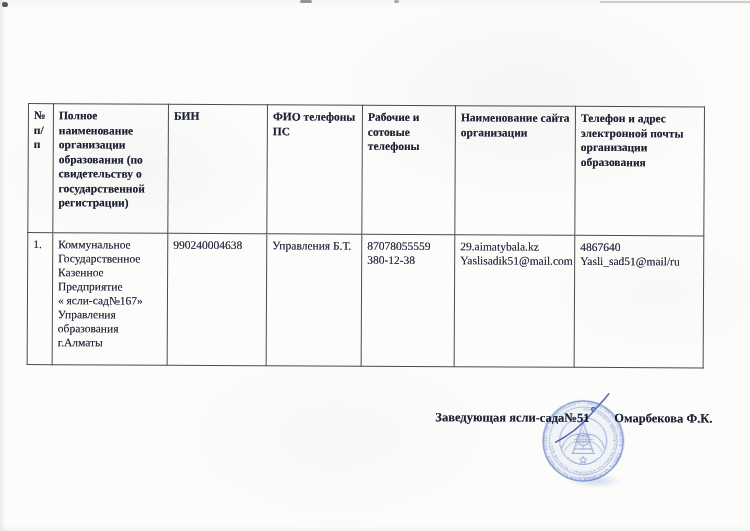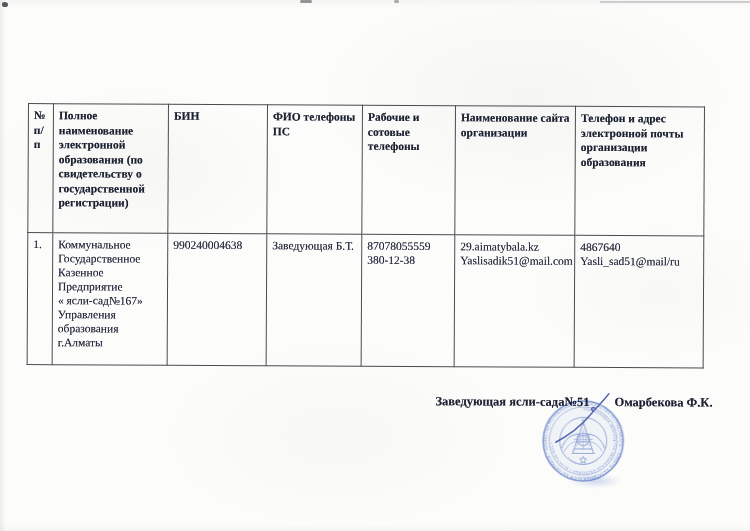--- a/index.html
+++ b/index.html
@@ -61,21 +61,21 @@
   }
   table.doc th{
     font-size:11.5px;line-height:14.5px;font-weight:bold;color:#1c2130;
   }
   table.doc td{
     font-size:11.5px;line-height:14px;
   }
   tr.hdr{height:129px;}
   tr.row{height:132px;}
   .sig-title,.sig-name{
-    position:absolute;top:392px;
+    position:absolute;top:408px;
     font-weight:bold;font-size:12.5px;color:#1d2233;
     text-shadow:0 0 .35px rgba(25,30,60,.55);
     white-space:nowrap;
   }
   .sig-title{left:437px;}
   .sig-name{left:616px;text-align:center;}
   .stamp{
     position:absolute;left:537px;top:390px;width:96px;height:96px;
     mix-blend-mode:multiply;opacity:.92;
   }
@@ -114,39 +114,39 @@
           <col style="width:99px">
         <col style="width:95px">
           <col style="width:93px">
           <col style="width:120px">
         <col style="width:129px">
       </colgroup>
       <thead>
         <tr class="hdr">
           <th>№
 п/п</th>
-          <th>Полное наименование электронной образования (по свидетельству о государственной регистрации)</th>
+          <th>Полное наименование организации образования (по свидетельству о государственной регистрации)</th>
           <th>БИН</th>
           <th>ФИО телефоны ПС</th>
           <th>Рабочие и сотовые телефоны</th>
           <th>Наименование сайта организации</th>
           <th>Телефон и адрес электронной почты организации образования</th>
         </tr>
       </thead>
       <tbody>
         <tr class="row">
           <td>1.</td>
           <td>Коммунальное
 Государственное
 Казенное Предприятие
 « ясли-сад№167»
 Управления
 образования г.Алматы</td>
           <td>990240004638</td>
-          <td>Заведующая Б.Т.</td>
+          <td>Управления Б.Т.</td>
           <td>87078055559
 380-12-38</td>
           <td>29.aimatybala.kz
 Yaslisadik51@mail.com</td>
           <td>4867640
 Yasli_sad51@mail/ru</td>
         </tr>
       </tbody>
     </table>
 

